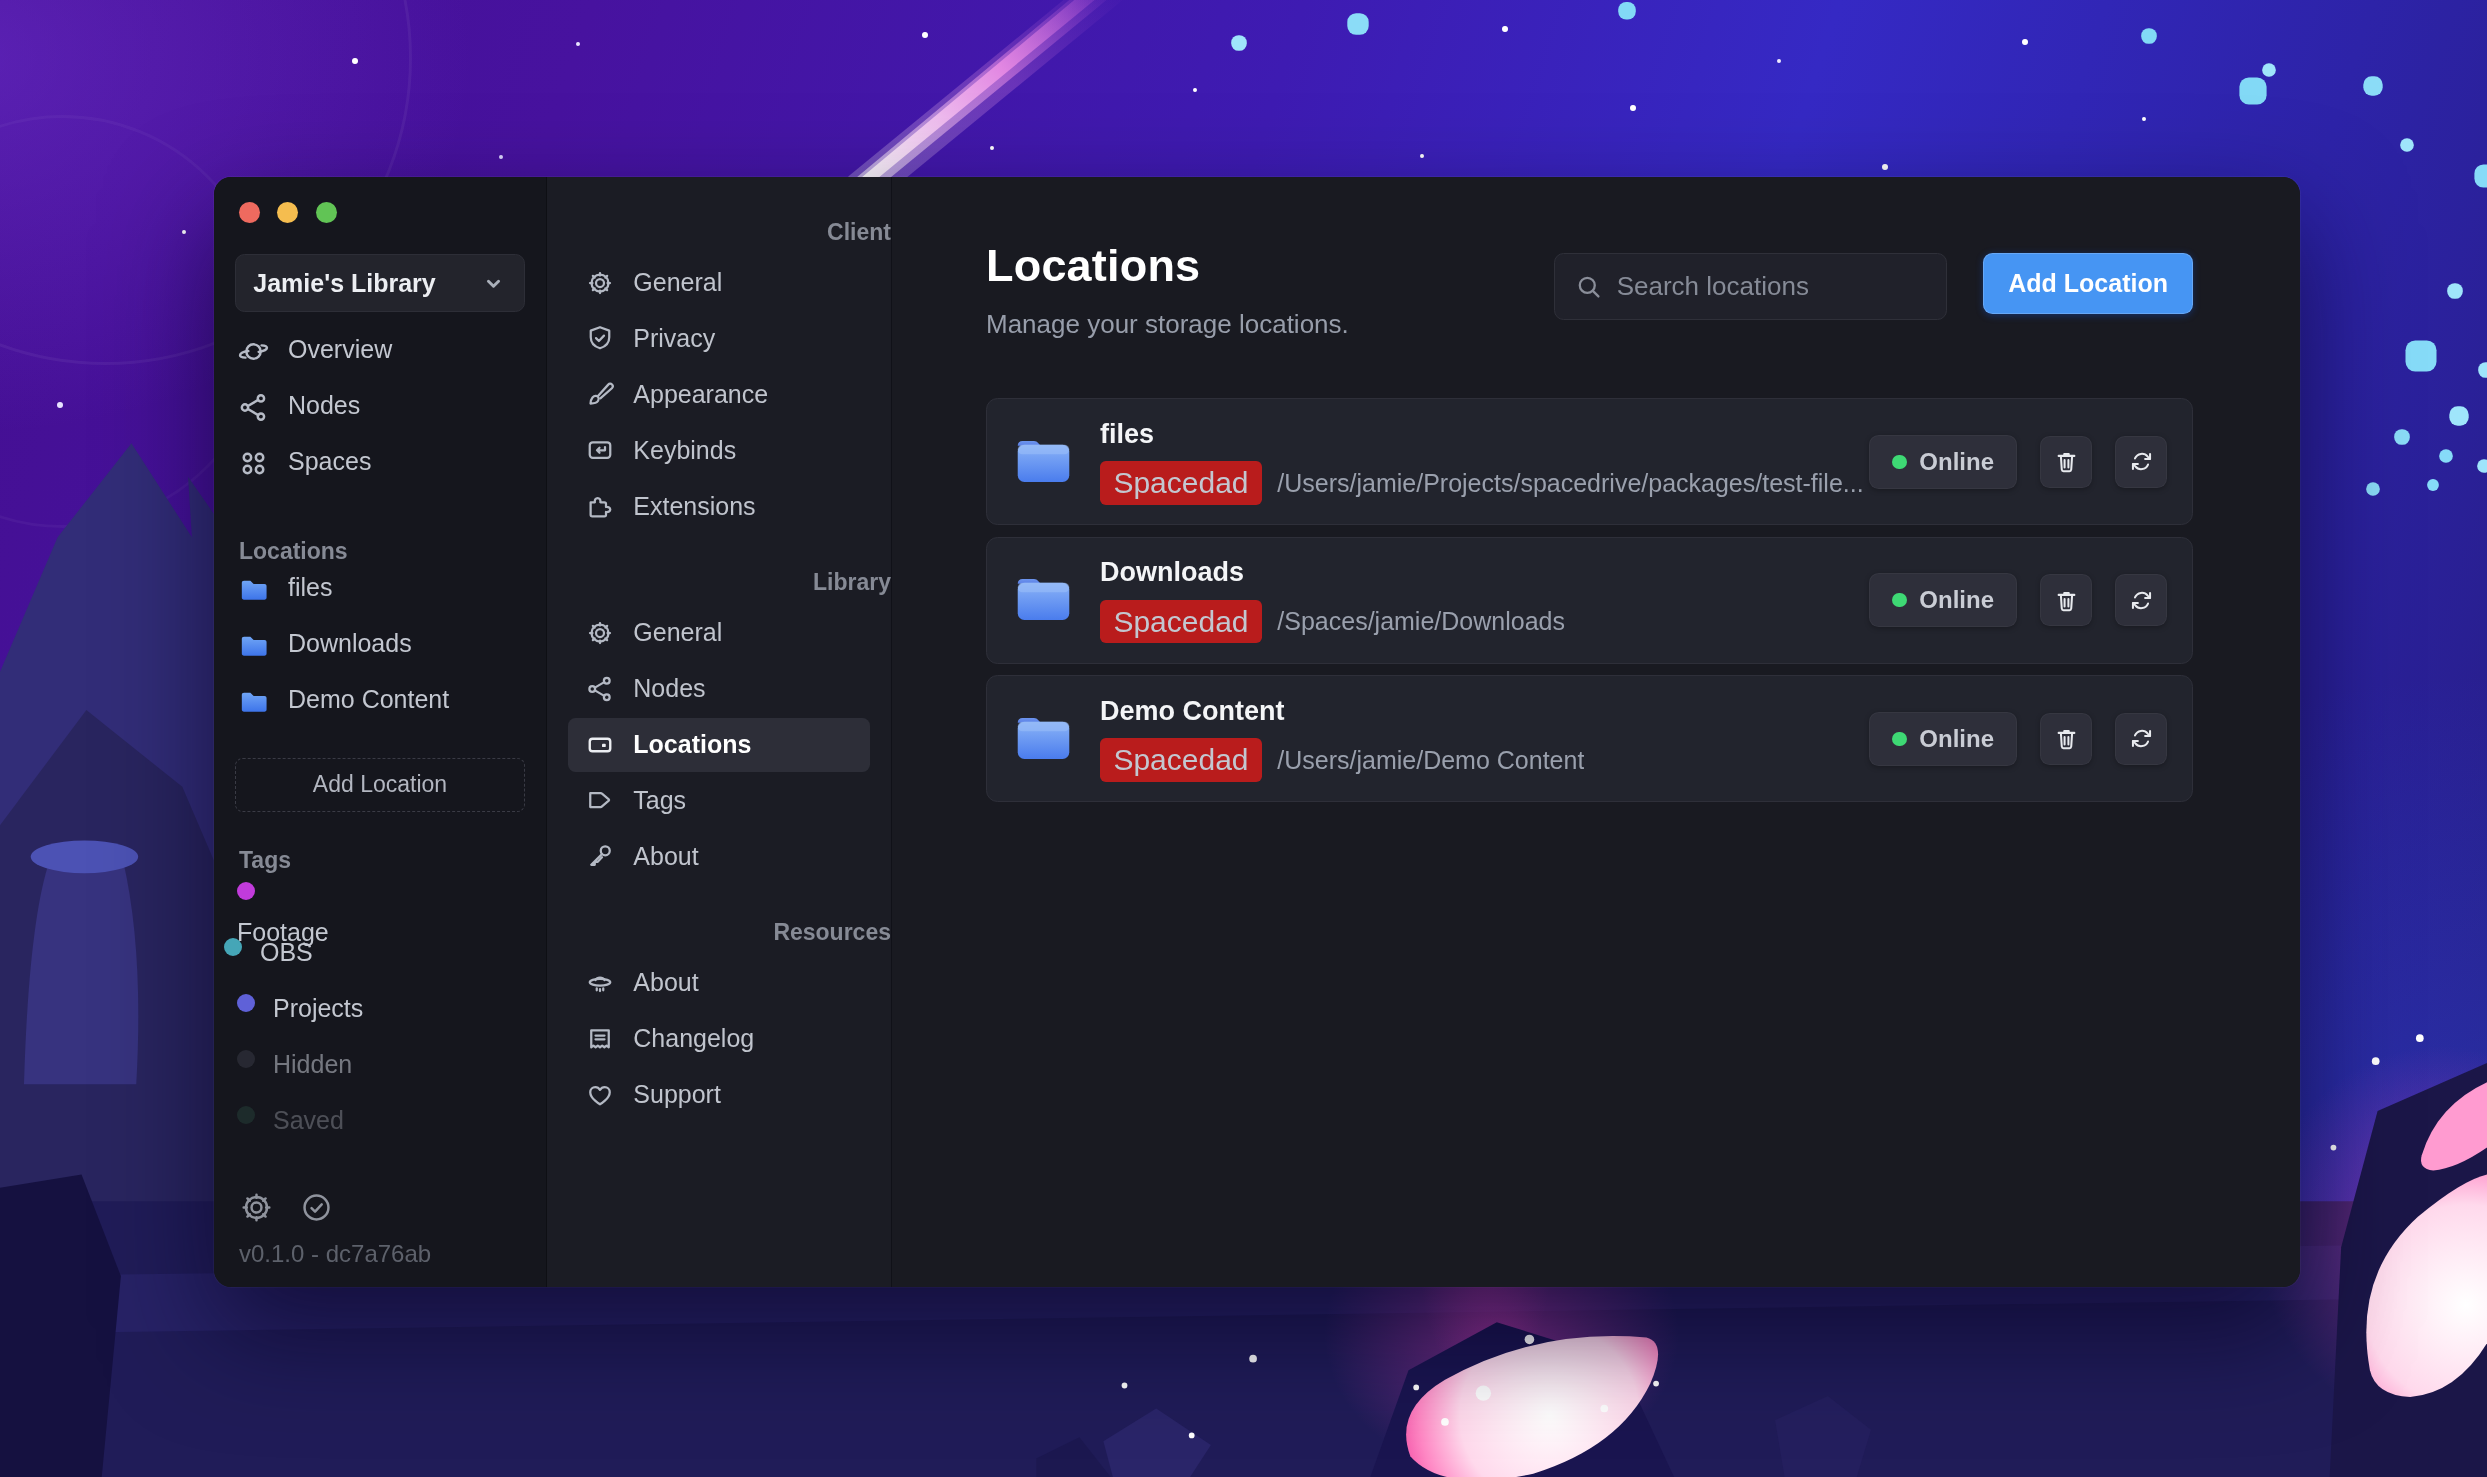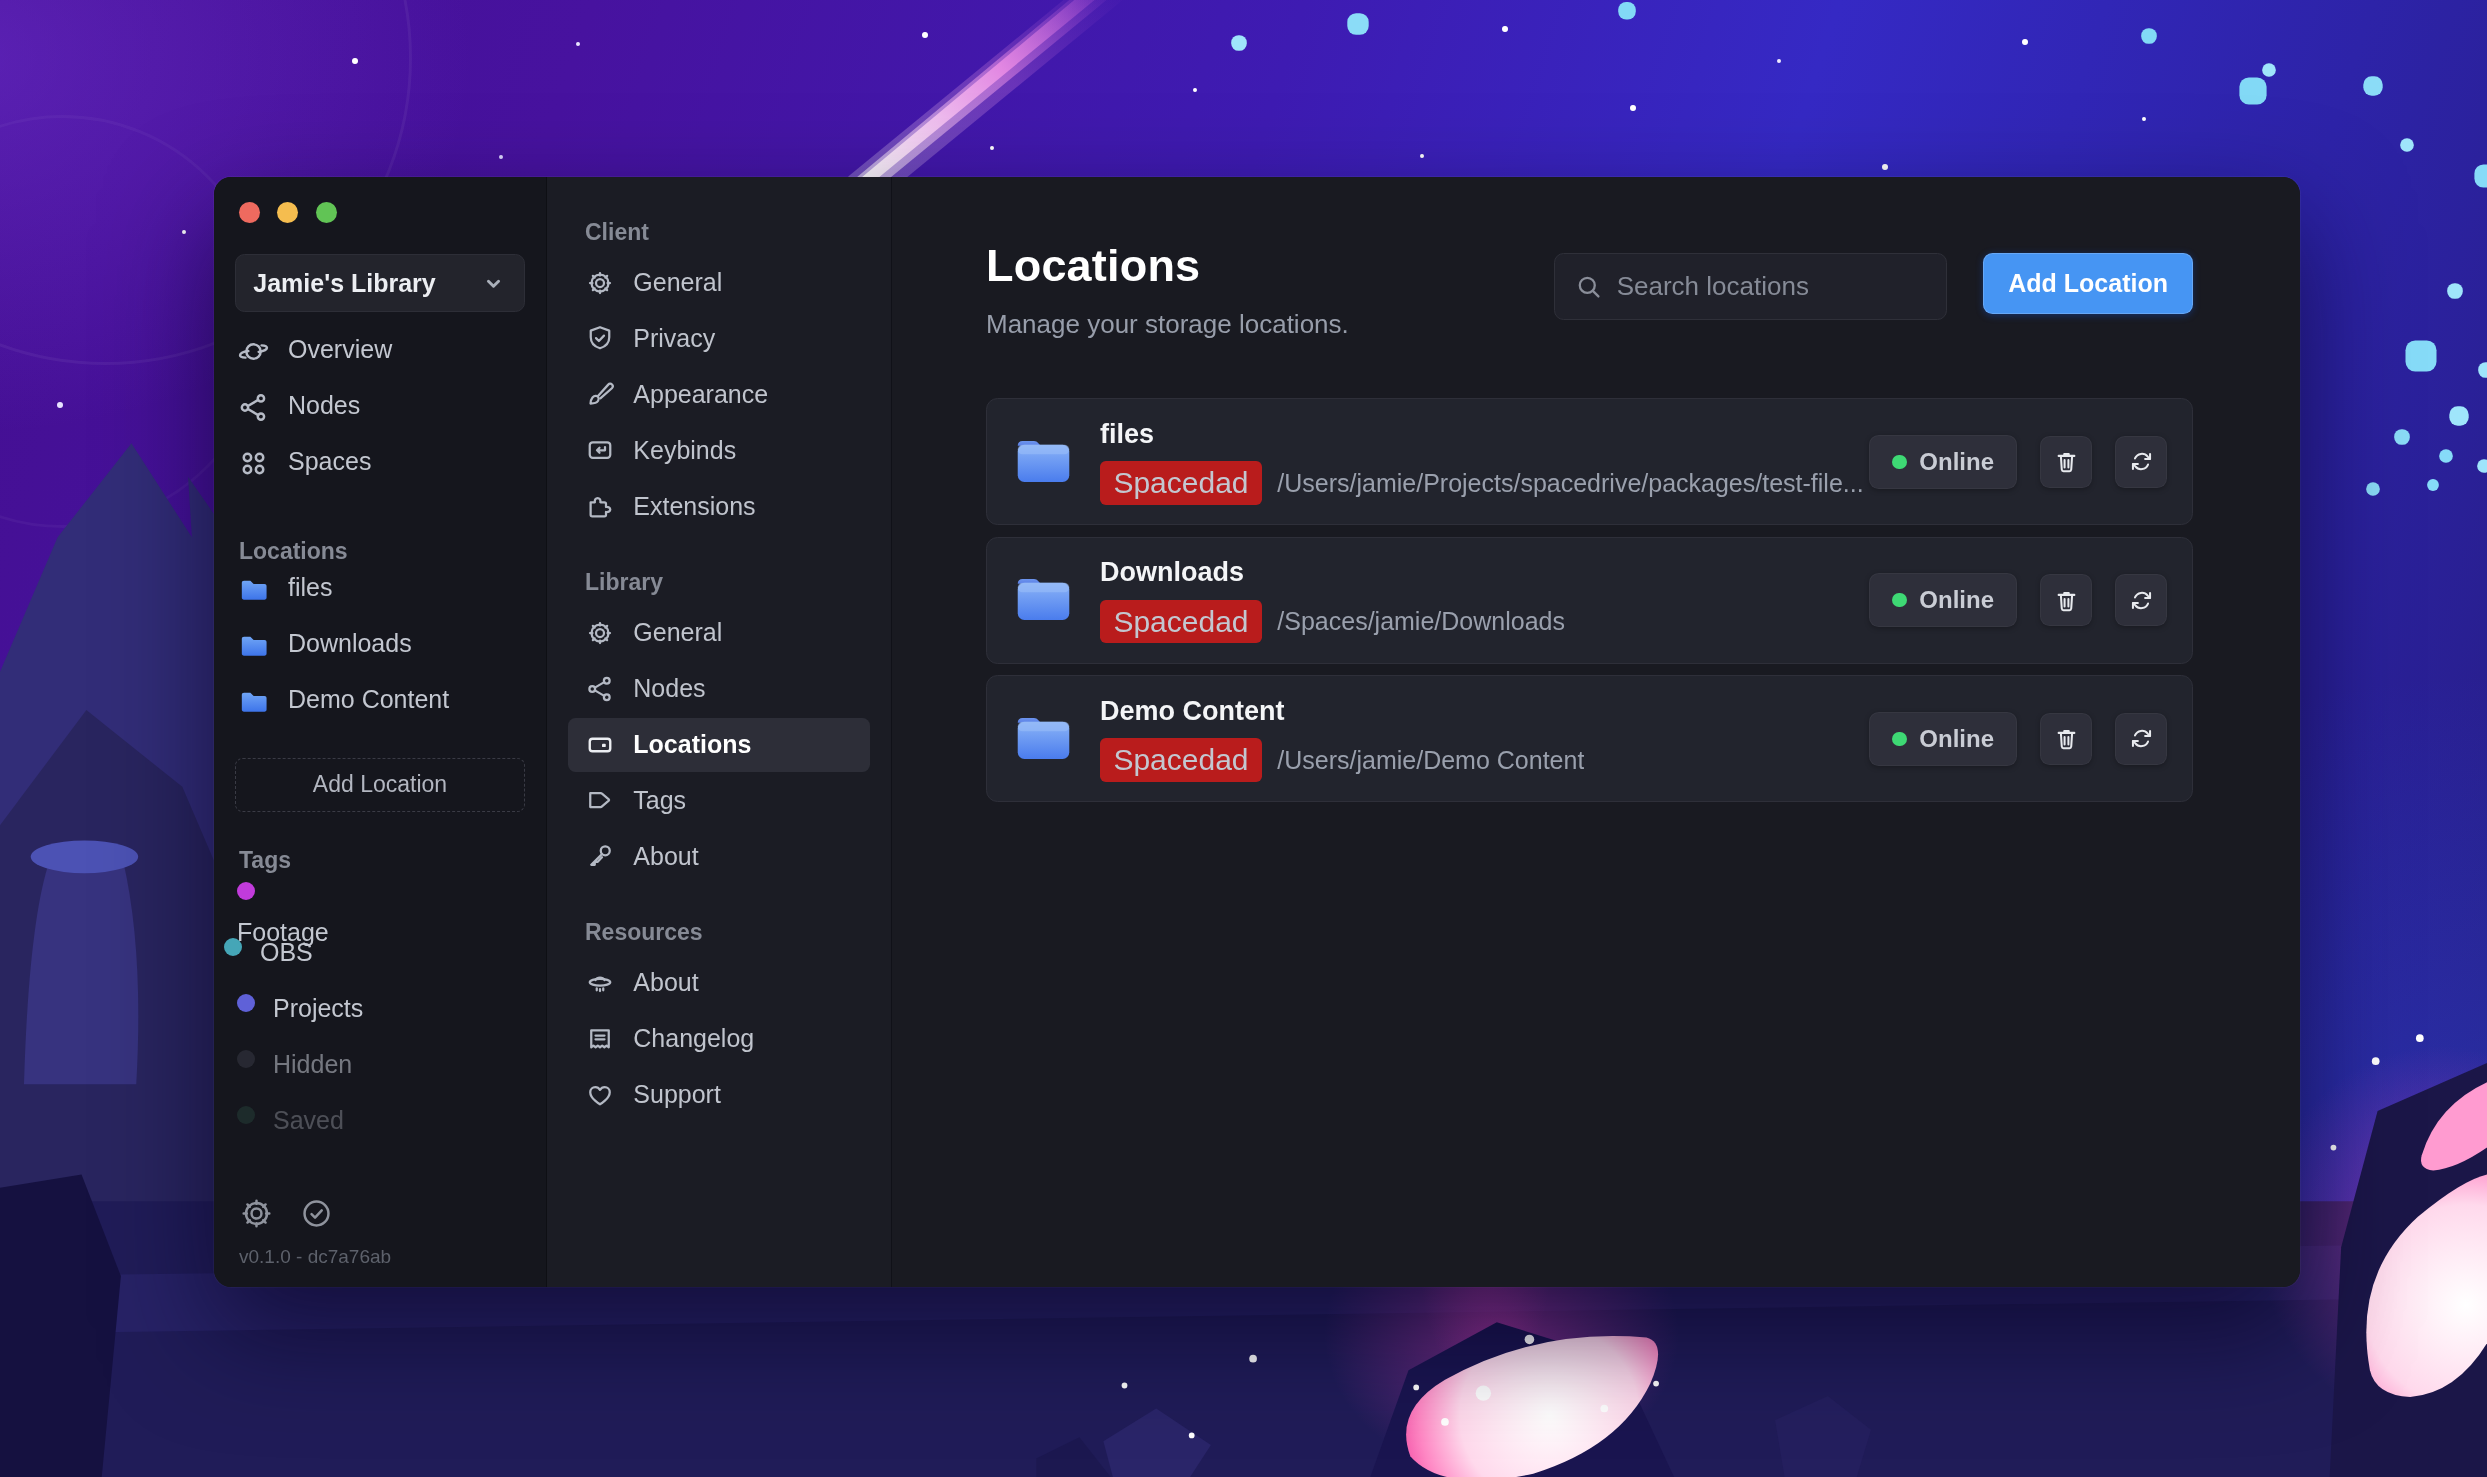--- a/index.html
+++ b/index.html
@@ -57,26 +57,26 @@
   .srow { height:56px; display:flex; align-items:flex-start; gap:18px; padding:0 23px;
     color:#c3c7d0; font-size:25px; font-weight:400; }
   .srow .ic { width:33px; height:33px; color:#b6bbc6; flex:0 0 33px; }
   .sec-h { margin:35px 0 7.7px 25px; font-size:23px; font-weight:700; color:#868a95; }
   .add-loc { margin:17.3px 21px 0; height:54px; border:1.9px dashed #3a3b45; border-radius:7.7px;
     display:flex; align-items:center; justify-content:center; color:#b2b6c0; font-size:23px; font-weight:500; }
   .tag-dot { width:18px; height:18px; border-radius:50%; flex:0 0 18px; }
   .side-foot { margin-top:auto; padding:0 0 19px 25px; }
   .foot-icons { display:flex; gap:25px; color:#8f939d; }
   .foot-icons .ic { width:35px; height:35px; }
-  .version { margin-top:15.4px; font-size:19px; color:#5d616b; }
+  .version { margin-top:15.4px; font-size:24px; color:#5d616b; }
 
   
   .setnav { width:345px; flex:0 0 345px; background:#1b1c24; border-right:1px solid #101118; padding-top:42px; }
   .nsec-h { padding-left:38px; margin-bottom:9.6px; font-size:23px; font-weight:700; color:#868a95; }
-  .nsec { margin-bottom:36px; }
+  .nsec { margin-bottom:36px;text-align:right; }
   .nrow { margin:1.9px 21px; height:54px; border-radius:7.7px; display:flex; align-items:center; gap:18px;
     padding:0 17.3px; color:#c0c4cd; font-size:25px; font-weight:500; }
   .nrow .ic { width:30px; height:30px; color:#b4b9c4; flex:0 0 30px; }
   .nrow.active { background:#2d2e38; color:#ffffff; font-weight:700; }
   .nrow.active .ic { color:#eceef2; }
 
   
   .main { flex:1; background:#191a21; padding:63px 107px 0 94px; }
   .main-head { display:flex; justify-content:space-between; align-items:flex-start; }
   .pg-title { font-size:45px; font-weight:800; color:#fff; letter-spacing:0.2px; }

